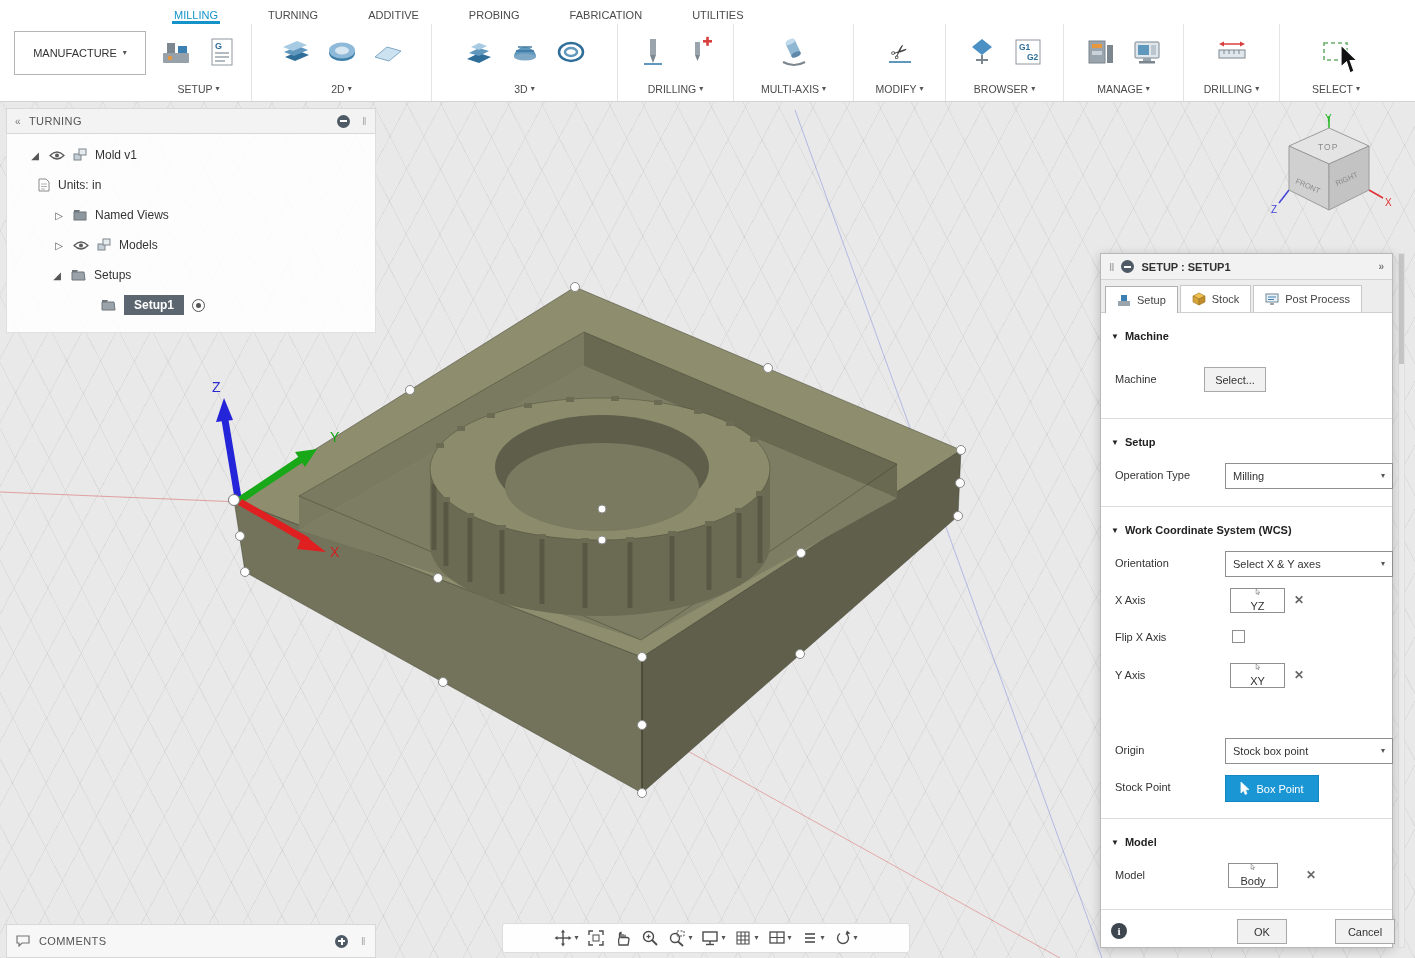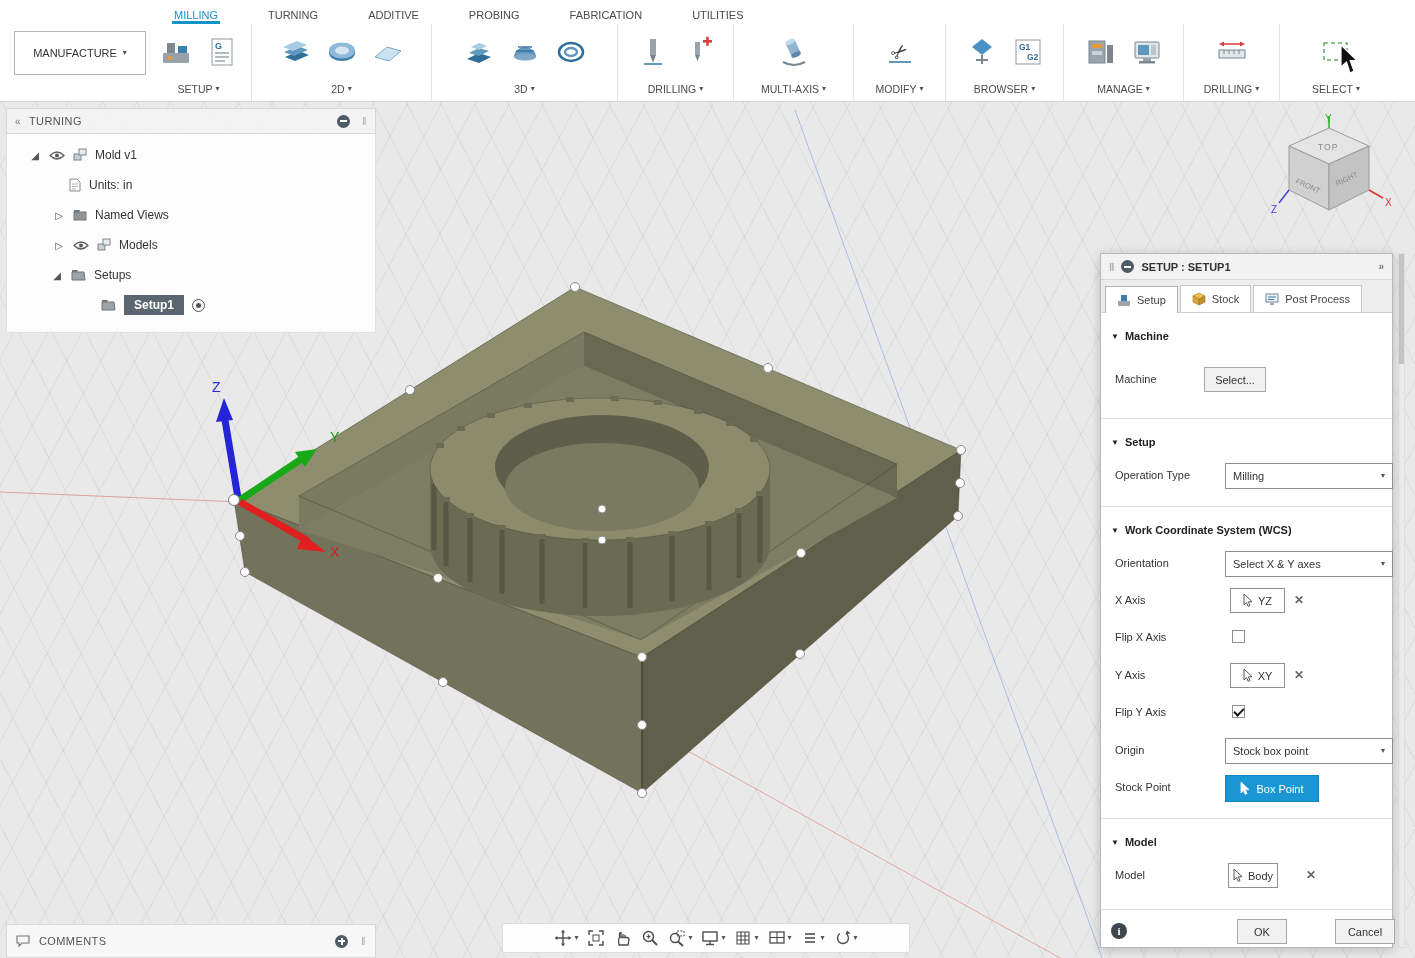--- a/index.html
+++ b/index.html
@@ -80,21 +80,21 @@
   .dtab.active { background:#fff; border-color:#b0b0b0; position:relative; top:1px; }
   .sech { position:absolute; left:10px; display:flex; gap:6px; align-items:center;
           font-weight:bold; font-size:11px; color:#222; }
   .sech .tri { font-size:8px; color:#222; }
   .drow { position:absolute; left:0; width:100%; height:26px; }
   .rlabel { position:absolute; left:14px; top:6px; color:#333; }
   .divider { position:absolute; left:0; width:100%; border-top:1px solid #dcdcdc; }
   .ctrl { position:absolute; display:flex; align-items:center; background:#fff;
           border:1px solid #8f8f8f; height:26px; cursor:pointer; }
   .dd { justify-content:space-between; padding:0 7px; }
-  .btn-sel { justify-content:center; gap:5px; }
+  .btn-sel { justify-content:center; gap:5px;flex-direction:column; }
   .btn-gray { position:absolute; background:#f1f1f1; border:1px solid #a8a8a8; height:25px;
               display:flex; align-items:center; justify-content:center; cursor:pointer; }
   .btn-blue { position:absolute; background:#1a96d4; border:1px solid #1385c0; color:#fff; height:27px;
               display:flex; align-items:center; justify-content:center; gap:6px; cursor:pointer; }
   .xclose { position:absolute; top:5px; color:#666; font-size:12px; font-weight:bold; cursor:pointer; }
   .cb { position:absolute; width:13px; height:13px; background:#fff; border:1px solid #8f8f8f; cursor:pointer; }
   .cb.checked::after { content:""; display:block; width:8px; height:4px;
                        border-left:2px solid #1a1a1a; border-bottom:2px solid #1a1a1a;
                        transform:rotate(-45deg); margin:2px 0 0 1px; }
   .info-circle { position:absolute; left:10px; top:4px; width:16px; height:16px; border-radius:50%;
@@ -466,21 +466,21 @@
       <svg width="16" height="11" viewBox="0 0 16 11">
         <path d="M1,5.5 Q8,-1.5 15,5.5 Q8,12.5 1,5.5 Z" fill="none" stroke="#5a5a5a" stroke-width="1.2"></path>
         <circle cx="8" cy="5.5" r="2" fill="#5a5a5a"></circle>
       </svg>
       <svg width="14" height="14" viewBox="0 0 14 14">
         <rect x="1" y="6" width="7" height="6" fill="#c6cfd5" stroke="#7c868d"></rect>
         <rect x="6" y="1" width="7" height="6" fill="#e6ebee" stroke="#7c868d"></rect>
       </svg>
       <span>Mold v1</span>
     </div>
-    <div class="trow" style="padding-left:62px">
+    <div class="trow" style="padding-left:31px">
       <svg width="12" height="14" viewBox="0 0 12 14">
         <path d="M1,1 H8 L11,4 V13 H1 Z" fill="#fff" stroke="#8a8a8a"></path>
         <line x1="3" y1="6" x2="9" y2="6" stroke="#b0b0b0"></line>
         <line x1="3" y1="8.5" x2="9" y2="8.5" stroke="#b0b0b0"></line>
         <line x1="3" y1="11" x2="7" y2="11" stroke="#b0b0b0"></line>
       </svg>
       <span>Units: in</span>
     </div>
     <div class="trow" style="padding-left:46px">
       <span class="exp">▷</span>
@@ -716,24 +716,20 @@
   <div class="drow" style="top:409px">
     <span class="rlabel">Y Axis</span>
     <span class="ctrl btn-sel" style="left:129px; top:0; width:55px; height:25px">
       <svg width="10" height="13" viewBox="0 0 10 13">
         <polygon points="1,0 1,11 3.6,8.6 5.2,12.4 7,11.6 5.4,7.9 9,7.6" fill="#fff" stroke="#444" stroke-width="0.9"></polygon>
       </svg>
       <span>XY</span>
     </span>
     <span class="xclose" style="left:193px">✕</span>
   </div>
-  <div class="drow" style="top:446px">
-    <span class="rlabel">Flip Y Axis</span>
-    <span class="cb checked" style="left:131px; top:5px"></span>
-  </div>
   <div class="drow" style="top:484px">
     <span class="rlabel">Origin</span>
     <span class="ctrl dd" style="left:124px; top:0; width:168px">
       <span>Stock box point</span>
       <span class="caret">▾</span>
     </span>
   </div>
   <div class="drow" style="top:521px">
     <span class="rlabel">Stock Point</span>
     <span class="btn-blue" style="left:124px; top:0; width:94px">

